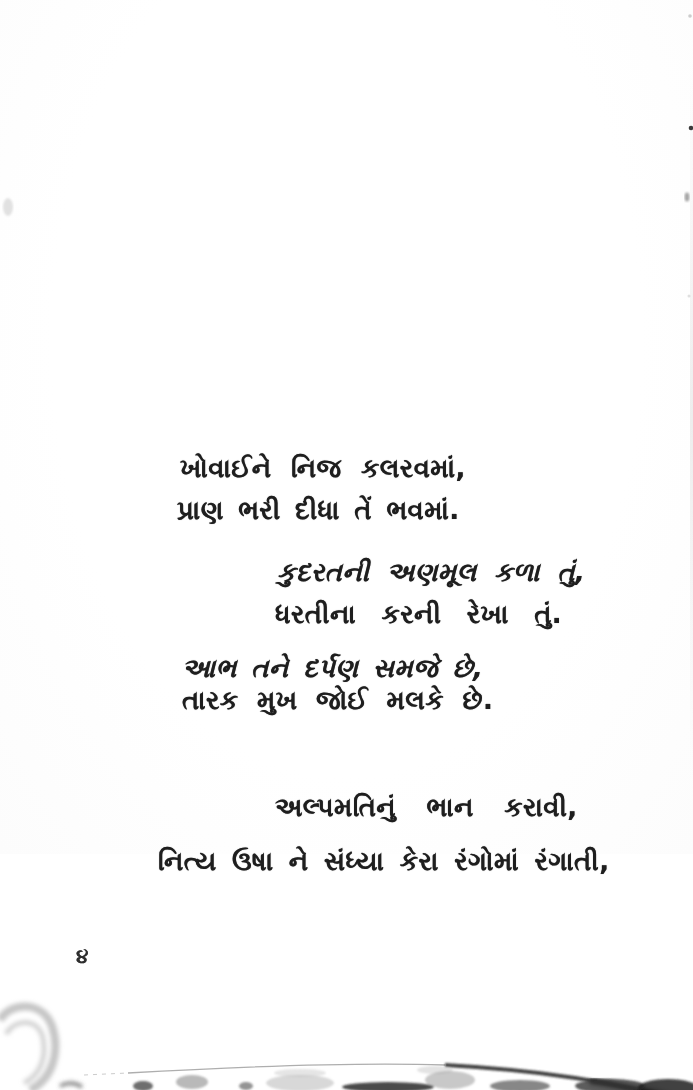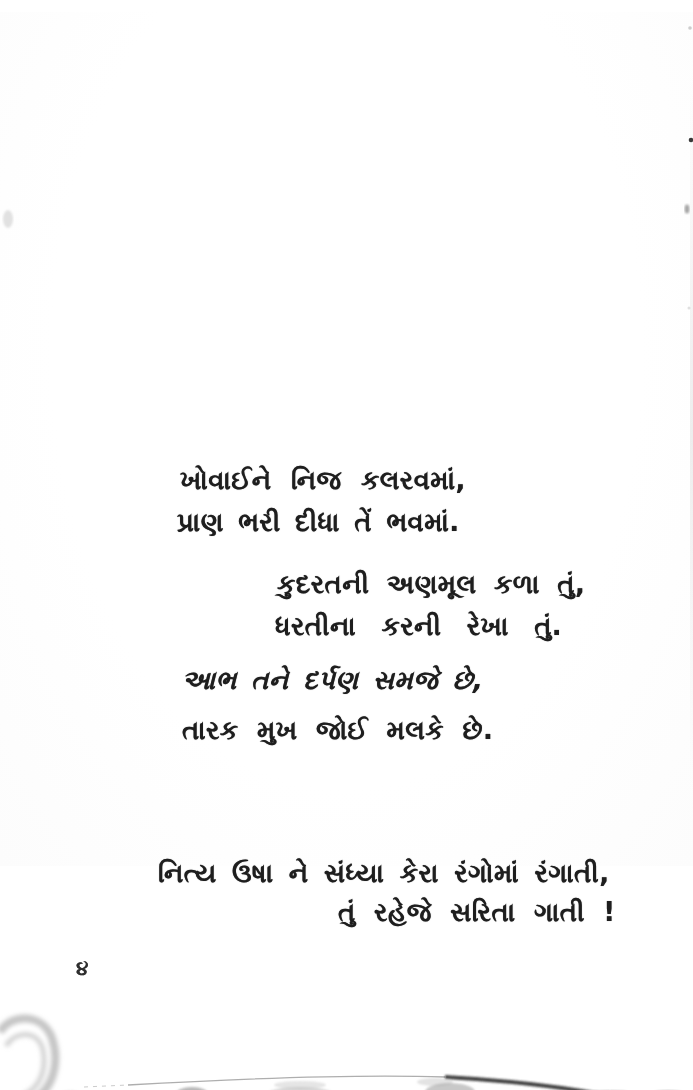--- a/index.html
+++ b/index.html
@@ -7,40 +7,39 @@
     width: 693px; height: 1090px;
     overflow: hidden;
     background: #ffffff;
     font-family: "DejaVu Sans", sans-serif;
   }
   .page {
     position: relative;
     width: 693px; height: 854px;
     background:
       radial-gradient(ellipse at 50% 40%, #ffffff 60%, #fcfcfc 100%);
-    margin-top: 12px;
   }
   .poem { position: absolute; inset: 0; }
   .poem-line {
     position: absolute;
     white-space: nowrap;
     font-size: 26px;
     line-height: 32px;
     font-weight: bold;
     color: #1e1e1e;
     letter-spacing: 0.4px;
     text-shadow: 0 0 0.7px rgba(25,25,25,0.7);
   }
   
   .l1  { left: 180px; top: 452px; word-spacing: 10px; }
   .l2  { left: 177px; top: 494px; word-spacing: 5px; text-align: right;  }
-  .l3  { left: 277px; top: 556px; word-spacing: 8px;  }
+  .l3  { left: 277px; top: 556px; word-spacing: 8px; font-style: italic;  }
   .l4  { left: 275px; top: 598px; word-spacing: 16px; text-align: center; }
   .l5  { left: 182px; top: 652px; word-spacing: 5px; font-style: italic;  }
-  .l6  { left: 182px; top: 702px; word-spacing: 9px;  }
+  .l6  { left: 182px; top: 684px; word-spacing: 9px;  }
   .l7  { left: 278px; top: 748px; word-spacing: 7px;  }
   .l8  { left: 275px; top: 791px; word-spacing: 21px; }
   .l9  { left: 158px; top: 845px; word-spacing: 6px; text-align: right;  }
   .l10 { left: 338px; top: 884px; word-spacing: 9px;  }
   .page-number {
     position: absolute;
     left: 76px; top: 944px;
     font-size: 20px;
     font-weight: bold;
     color: #2e2e2e;
@@ -63,22 +62,22 @@
 
 <div class="page">
 
   <div class="poem">
     <span class="poem-line l1">ખોવાઈને નિજ કલરવમાં,</span>
     <span class="poem-line l2">પ્રાણ ભરી દીધા તેં ભવમાં.</span>
     <span class="poem-line l3">કુદરતની અણમૂલ કળા તું,</span>
     <span class="poem-line l4">ધરતીના કરની રેખા તું.</span>
     <span class="poem-line l5">આભ તને દર્પણ સમજે છે,</span>
     <span class="poem-line l6">તારક મુખ જોઈ મલકે છે.</span>
+    <span class="poem-line l8">અલ્પમતિનું ભાન કરાવી,</span>
     <span class="poem-line l9">નિત્ય ઉષા ને સંધ્યા કેરા રંગોમાં રંગાતી,</span>
-    <span class="poem-line l10">તું રહેજે સરિતા ગાતી !</span>
   </div>
 
   <div class="page-number">૪</div>
 
   <div class="edge-shade"></div>
 
   <svg class="artifacts" viewBox="0 0 693 1090" xmlns="http://www.w3.org/2000/svg" aria-hidden="true">
     <defs>
       <filter id="soft1">
           <feGaussianBlur stdDeviation="1.1"></feGaussianBlur>

